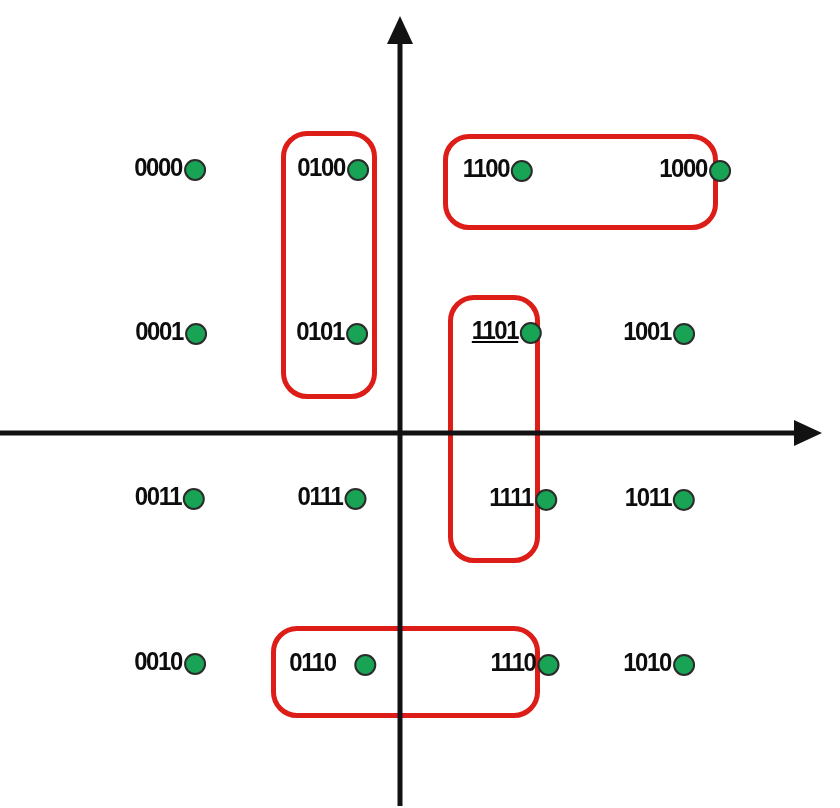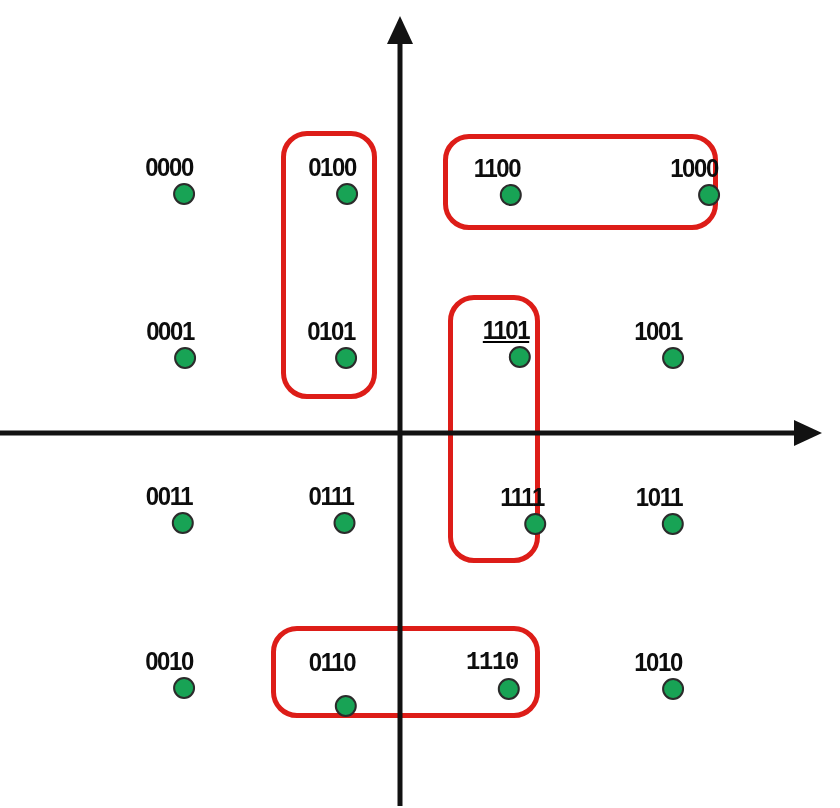--- a/index.html
+++ b/index.html
@@ -29,22 +29,22 @@
     position: absolute;
     left: 0;
     top: 0;
     z-index: 2;
     pointer-events: none;
   }
   
   .point {
     position: absolute;
     display: flex;
-    flex-direction: column;
-    align-items: flex-end;
+    flex-direction: row;
+    align-items: flex-start;
     transform: translateX(-50%);
     z-index: 3;
   }
   .point-label {
     font-size: 26px;
     font-weight: 700;
     letter-spacing: -1.5px;
     line-height: 24px;
     color: #0d0d0d;
     white-space: nowrap;
@@ -133,21 +133,21 @@
     <span class="point-dot"></span>
   </div>
       <div class="point" style="left: 169px; top: 649px;">
     <span class="point-label">0010</span>
     <span class="point-dot"></span>
   </div>
       <div class="point" style="left: 332px; top: 650px; gap: 17px;">
     <span class="point-label">0110</span>
     <span class="point-dot"></span>
   </div>
-      <div class="point" style="left: 492px; top: 650px; font-family: Liberation Mono, monospace;">
+      <div class="point" style="left: 524px; top: 650px;">
     <span class="point-label">1110</span>
     <span class="point-dot"></span>
   </div>
       <div class="point" style="left: 658px; top: 650px;">
     <span class="point-label">1010</span>
     <span class="point-dot"></span>
   </div>
     </div>
 
 </div>

